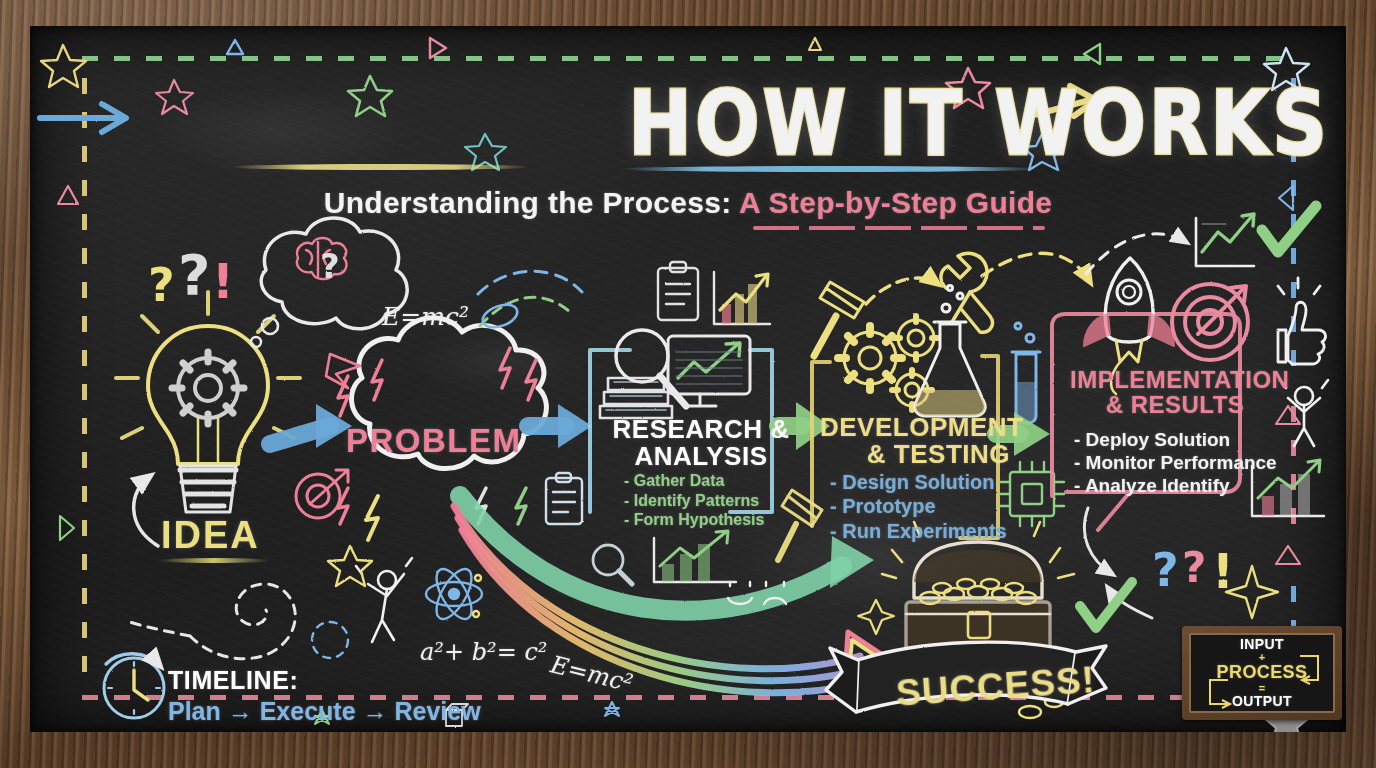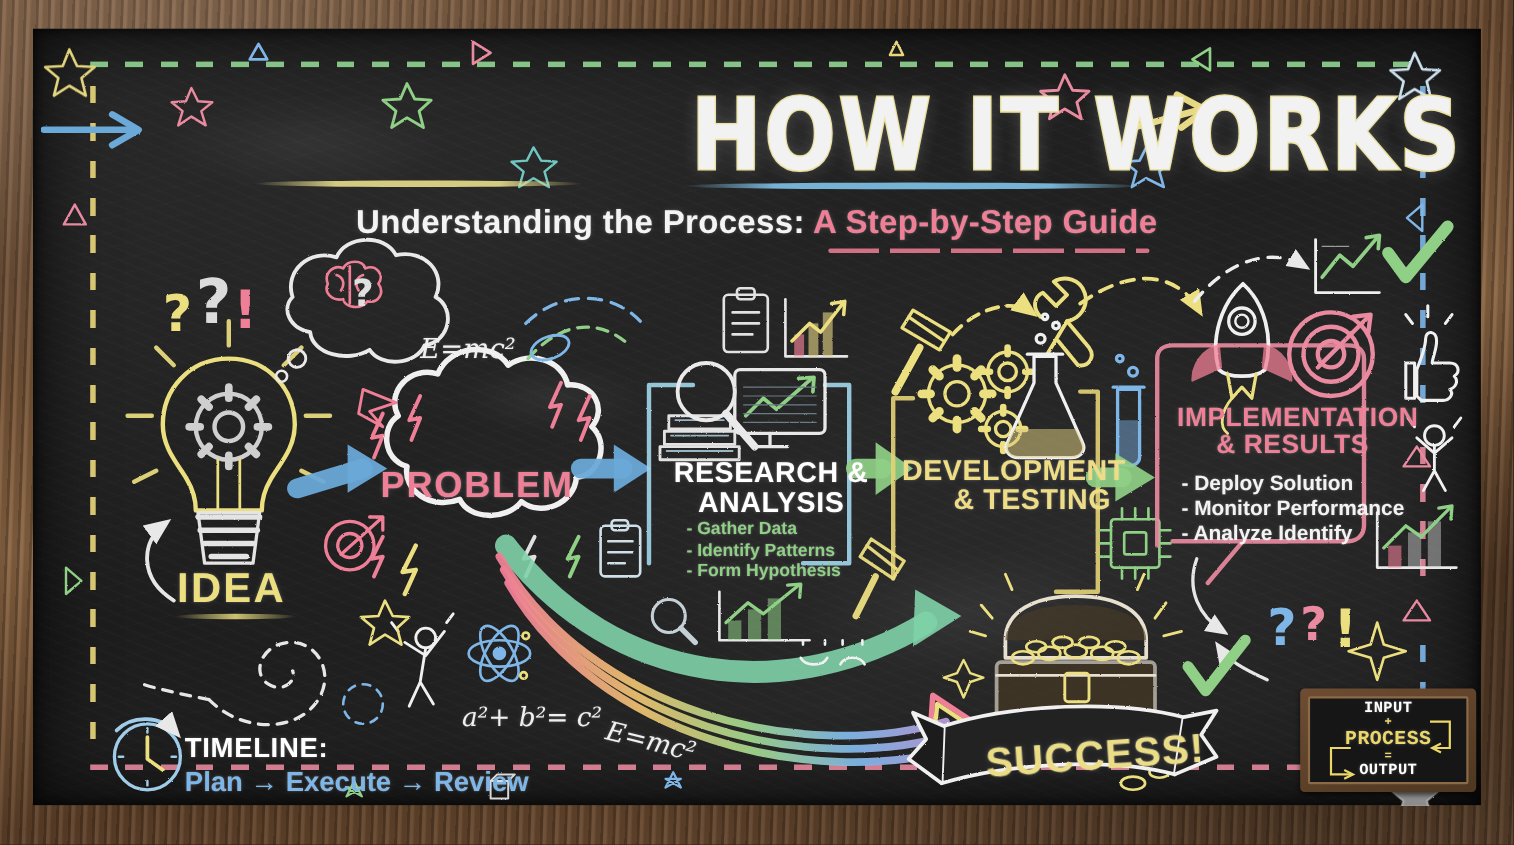--- a/index.html
+++ b/index.html
@@ -141,21 +141,20 @@
     position:absolute; left:1152px; top:600px; width:160px; height:94px;
     background: linear-gradient(160deg,#6e4d32,#4f3721);
     border-radius:4px; padding:7px;
     box-shadow: 0 2px 5px rgba(0,0,0,.6);
   }
   #mini-inner {
     width:100%; height:100%; background:#161616; border:2px solid #8a6a47;
     border-radius:2px; position:relative;
     display:flex; flex-direction:column; align-items:center; justify-content:center;
     line-height:1.06;
-    font-family:Liberation Mono, monospace;
   }
   #mini-inner .mi { font-size:14px; font-weight:800; color:#ffffff; letter-spacing:.4px;}
   #mini-inner .mp { font-size:18px; font-weight:800; color:#ecd868; letter-spacing:.4px;}
   #mini-inner .op { font-size:11px; font-weight:800; color:#ecd868; }
 
   
   .formula { color:#f0f0f0; font-family:"DejaVu Serif", serif; font-style:italic; }
   #f-emc-top { left:352px; top:276px; font-size:25px; }
   #f-pyth { left:390px; top:612px; font-size:24px; }
   #f-emc-bot { left:520px; top:634px; font-size:24px; transform:rotate(14deg); }
@@ -656,20 +655,25 @@
     <div class="abs chalk bullets" id="research-bul">
       <div>- Gather Data</div>
       <div>- Identify Patterns</div>
       <div>- Form Hypothesis</div>
     </div>
 
     <div class="abs chalk stage-title" id="dev-title">
       <div>DEVELOPMENT</div>
       <div>&amp; TESTING</div>
     </div>
+    <div class="abs chalk bullets" id="dev-bul">
+      <div>- Design Solution</div>
+      <div>- Prototype</div>
+      <div>- Run Experiments</div>
+    </div>
 
     <div class="abs chalk stage-title" id="impl-title">
       <div>IMPLEMENTATION</div>
       <div>&amp; RESULTS</div>
     </div>
     <div class="abs chalk bullets" id="impl-bul">
       <div>- Deploy Solution</div>
       <div>- Monitor Performance</div>
       <div>- Analyze Identify</div>
     </div>

